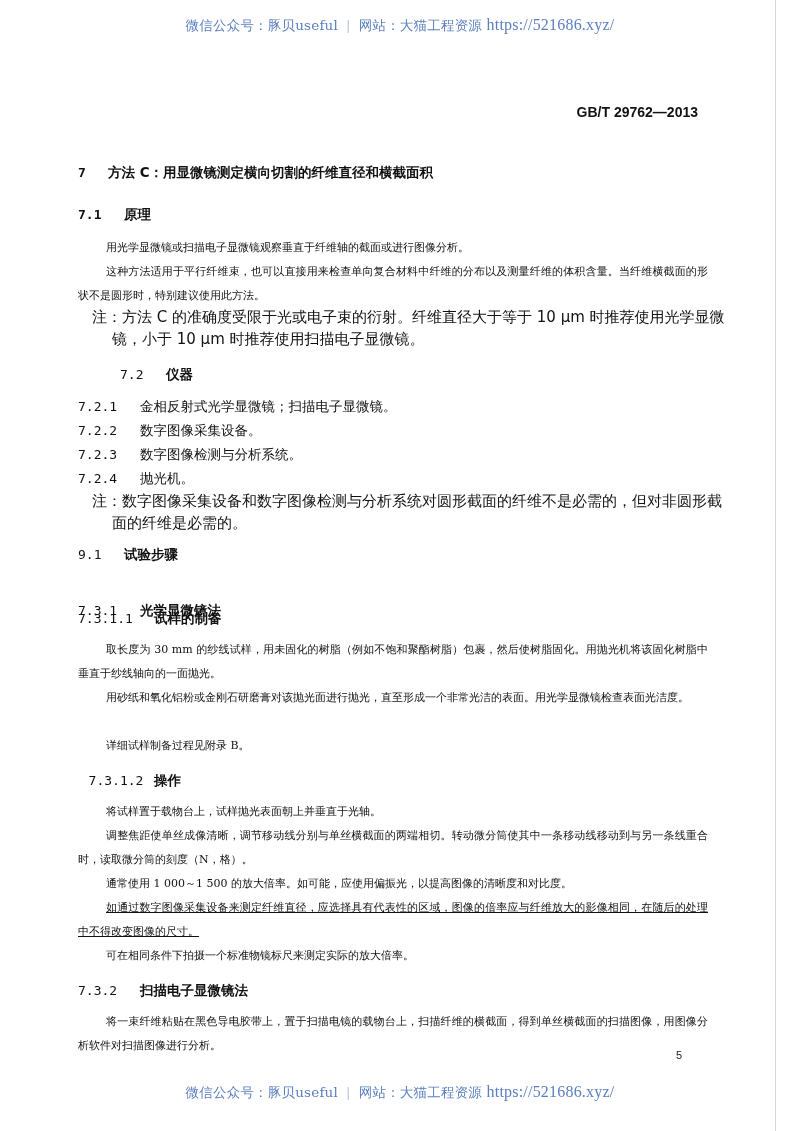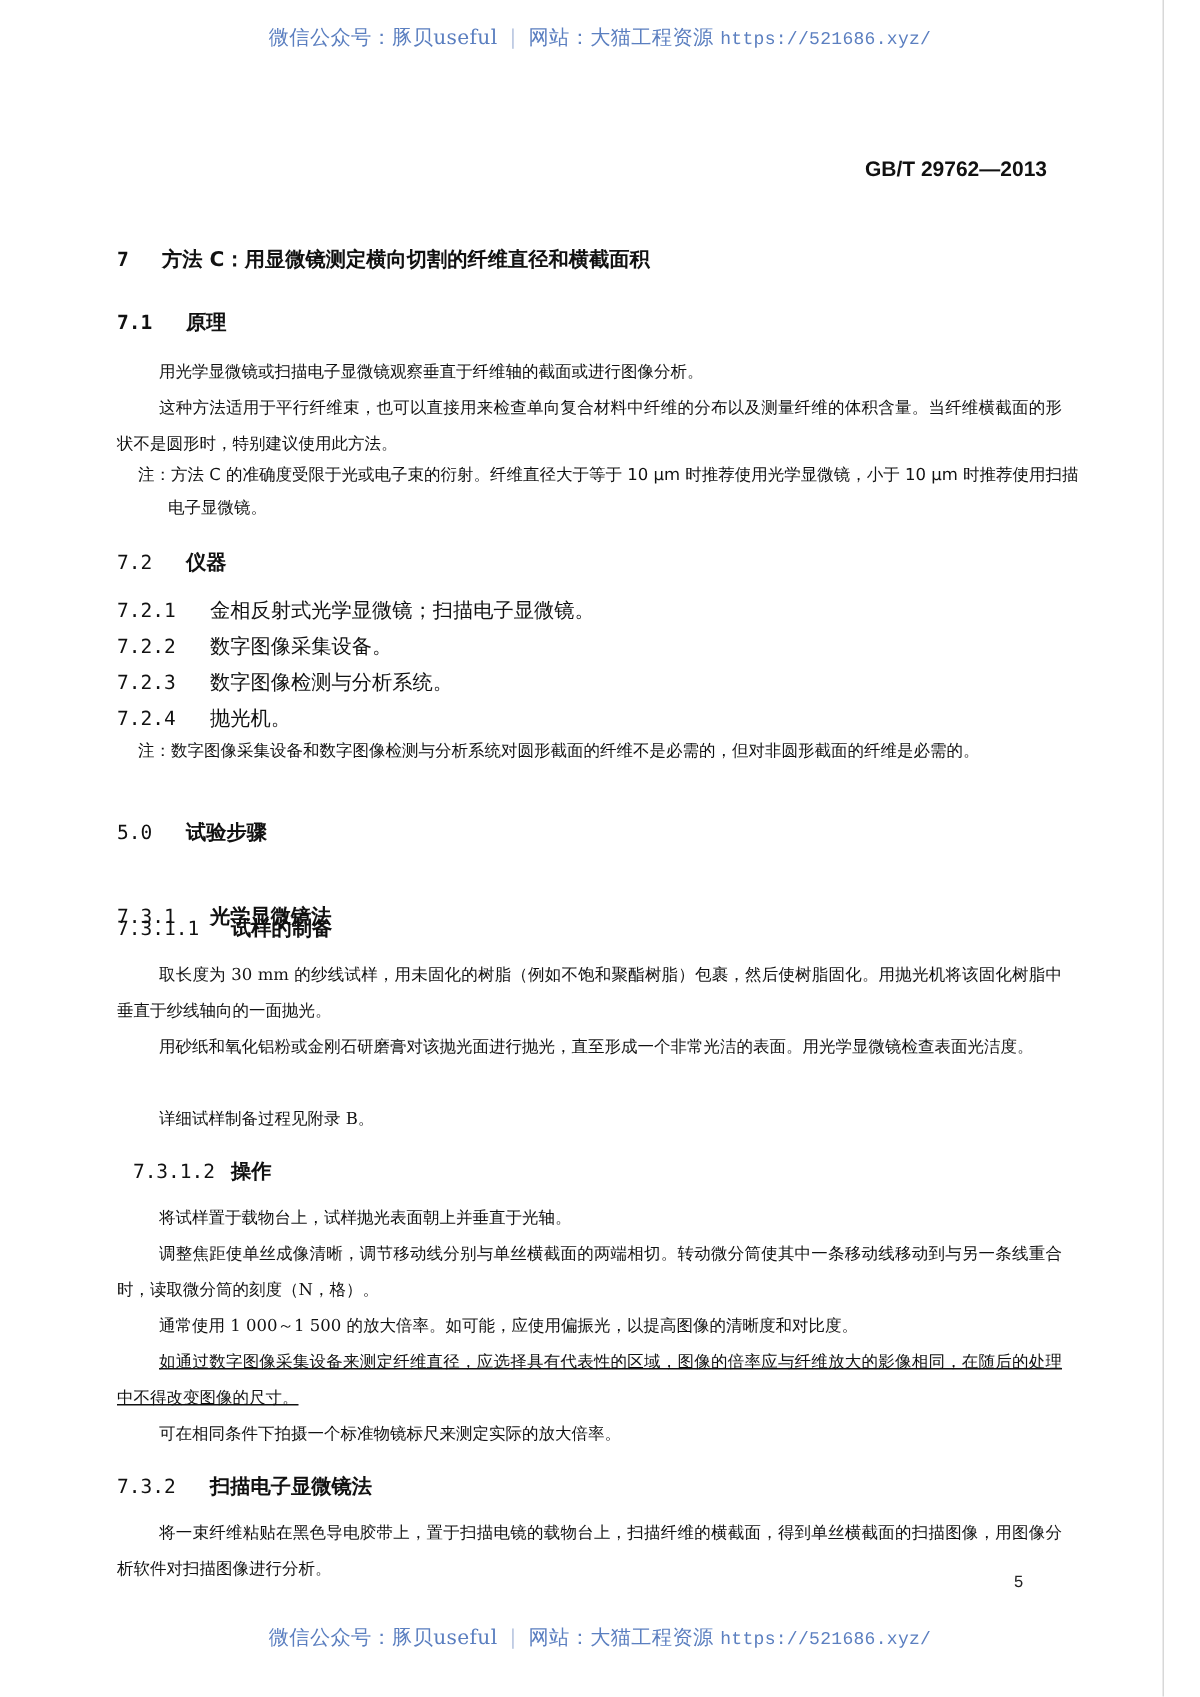--- a/index.html
+++ b/index.html
@@ -10,21 +10,21 @@
     }
     .edge-line {
       position: absolute; left: 775px; top: 0; width: 1px; height: 1131px;
       background: #d8d8d8;
     }
     .watermark {
       position: absolute; left: 0; width: 800px; text-align: center;
       font-size: 13.5px; color: #5b7fc0; letter-spacing: 0.2px;
       font-family: "DejaVu Serif", "Liberation Serif", serif;
     }
-    .watermark .mono { font-family: Liberation Mono, monospace; font-size: 12px; }
+    .watermark .mono { font-family: Liberation Serif, serif; font-size: 16px; }
     .watermark .sep { color: #b8c6e0; margin: 0 8px; }
     .wm-top { top: 16px; }
     .wm-bottom { top: 1083px; }
     .std-code {
       position: absolute; right: 102px; top: 104px;
       font-family: "Liberation Sans", "DejaVu Sans", sans-serif;
       font-weight: bold; font-size: 14px; color: #111;
     }
     .page-num {
       position: absolute; left: 676px; top: 1049px;
@@ -45,21 +45,21 @@
     }
     .item .num { display: inline-block; width: 62px; font-family: "DejaVu Sans Mono", "Liberation Mono", monospace; font-size: 13px; }
     .p {
       position: absolute; left: 78px; width: 630px;
       font-size: 11px; line-height: 24px; color: #111;
       text-indent: 28px; text-align: justify;
       font-family: "DejaVu Serif", "Liberation Serif", serif;
     }
     .note {
       position: absolute; left: 92px; width: 614px;
-      font-size: 11px; line-height: 22px; color: #111;
+      font-size: 15px; line-height: 22px; color: #111;
       font-family: "DejaVu Sans", "Liberation Sans", sans-serif;
       padding-left: 20px; text-indent: -20px;
     }
   </style>
 </head>
 <body>
 
 <div class="edge-line"></div>
 
 <div class="watermark wm-top">
@@ -73,39 +73,39 @@
   <span class="num b" style="width:30px;">7</span><span>方法 C：用显微镜测定横向切割的纤维直径和横截面积</span>
 </div>
 
 <div class="h" style="top:206px;">
   <span class="num b" style="width:46px;">7.1</span><span>原理</span>
 </div>
 <div class="p" style="top:236px;">用光学显微镜或扫描电子显微镜观察垂直于纤维轴的截面或进行图像分析。</div>
 <div class="p" style="top:260px;">这种方法适用于平行纤维束，也可以直接用来检查单向复合材料中纤维的分布以及测量纤维的体积含量。当纤维横截面的形状不是圆形时，特别建议使用此方法。</div>
 <div class="note" style="top:306px;">注：方法 C 的准确度受限于光或电子束的衍射。纤维直径大于等于 10 μm 时推荐使用光学显微镜，小于 10 μm 时推荐使用扫描电子显微镜。</div>
 
-<div class="h" style="top:366px;">
+<div class="h" style="top:366px;margin-left:42px;">
   <span class="num" style="width:46px;">7.2</span><span>仪器</span>
 </div>
 <div class="item" style="top:398px;">
   <span class="num">7.2.1</span><span>金相反射式光学显微镜；扫描电子显微镜。</span>
 </div>
 <div class="item" style="top:422px;">
   <span class="num">7.2.2</span><span>数字图像采集设备。</span>
 </div>
 <div class="item" style="top:446px;">
   <span class="num">7.2.3</span><span>数字图像检测与分析系统。</span>
 </div>
 <div class="item" style="top:470px;">
   <span class="num">7.2.4</span><span>抛光机。</span>
 </div>
 <div class="note" style="top:490px;">注：数字图像采集设备和数字图像检测与分析系统对圆形截面的纤维不是必需的，但对非圆形截面的纤维是必需的。</div>
 
 <div class="h" style="top:546px;">
-  <span class="num" style="width:46px;">5.0</span><span>试验步骤</span>
+  <span class="num" style="width:46px;">9.1</span><span>试验步骤</span>
 </div>
 <div class="h" style="top:578px;margin-top:24px;">
   <span class="num" style="width:62px;">7.3.1</span><span>光学显微镜法</span>
 </div>
 <div class="h" style="top:610px;">
   <span class="num" style="width:76px;">7.3.1.1</span><span>试样的制备</span>
 </div>
 <div class="p" style="top:638px;">取长度为 30 mm 的纱线试样，用未固化的树脂（例如不饱和聚酯树脂）包裹，然后使树脂固化。用抛光机将该固化树脂中垂直于纱线轴向的一面抛光。</div>
 <div class="p" style="top:686px;">用砂纸和氧化铝粉或金刚石研磨膏对该抛光面进行抛光，直至形成一个非常光洁的表面。用光学显微镜检查表面光洁度。</div>
 <div class="p" style="top:734px;">详细试样制备过程见附录 B。</div>

